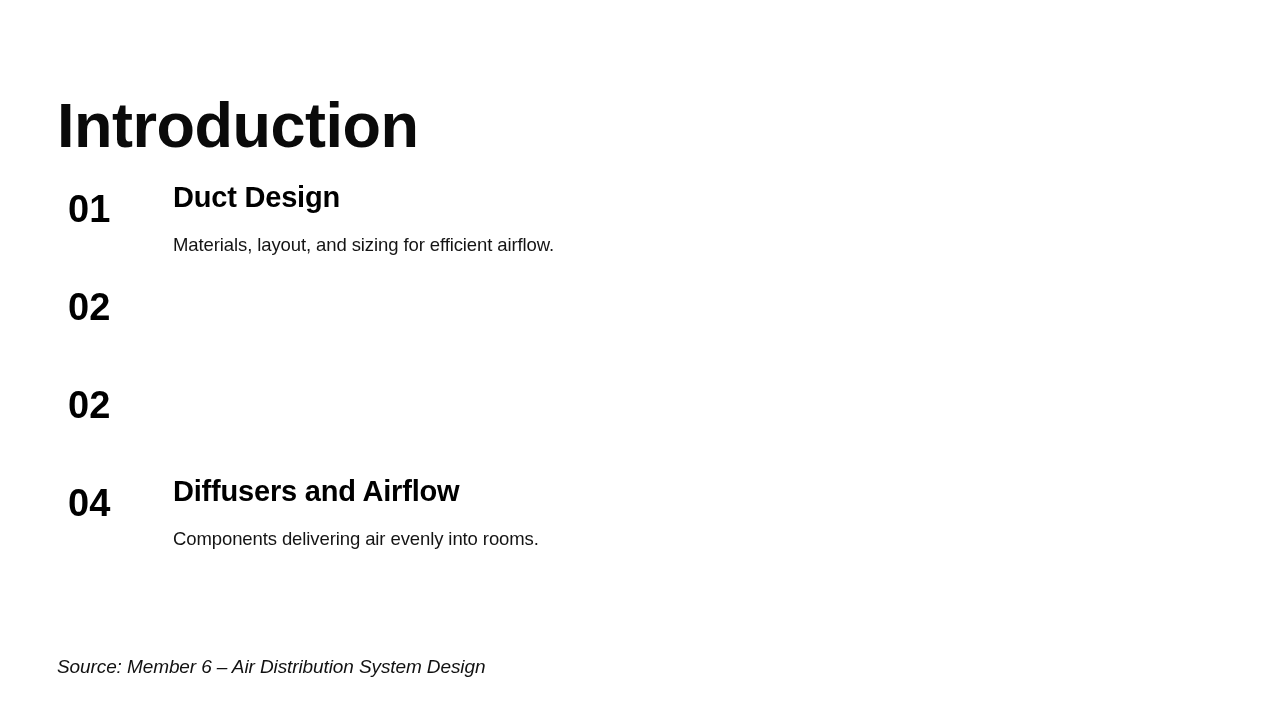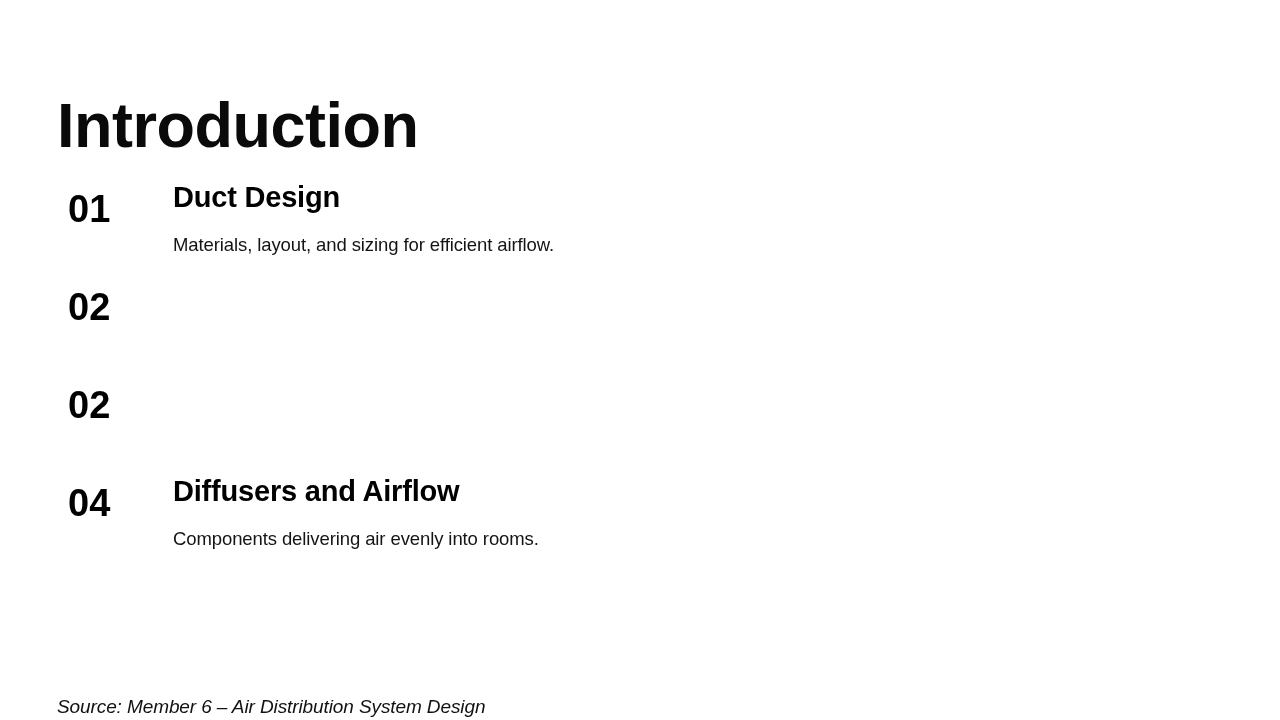--- a/index.html
+++ b/index.html
@@ -94,21 +94,20 @@
   .source-note {
     position: absolute;
     left: 57px;
     top: 656px;
     font-size: 19px;
     font-style: italic;
     font-weight: 400;
     letter-spacing: -0.1px;
     color: #111111;
     white-space: nowrap;
-    margin-top: 40px;
   }
 </style>
 </head>
 <body>
 
 <div class="slide">
 
   <h1 class="slide-title">Introduction</h1>
 
   <div class="agenda-list">

